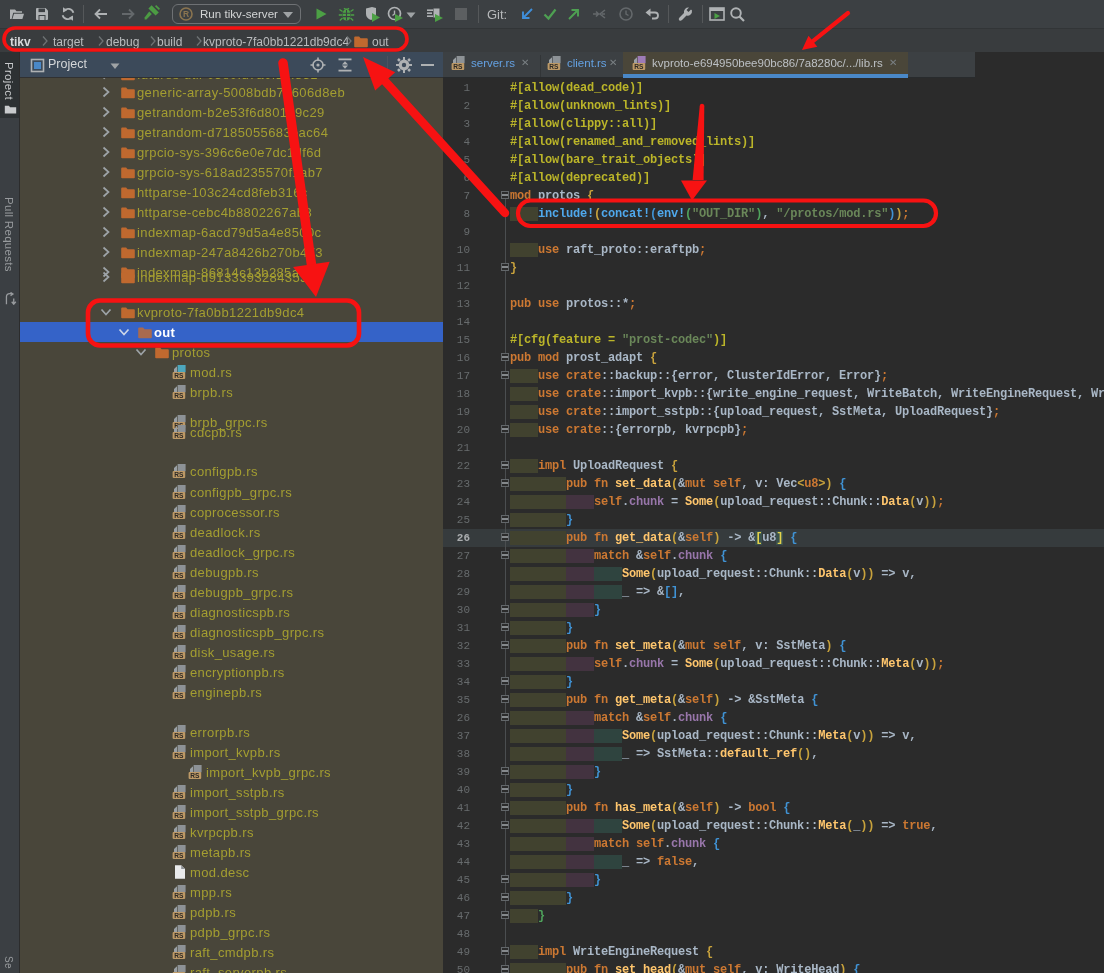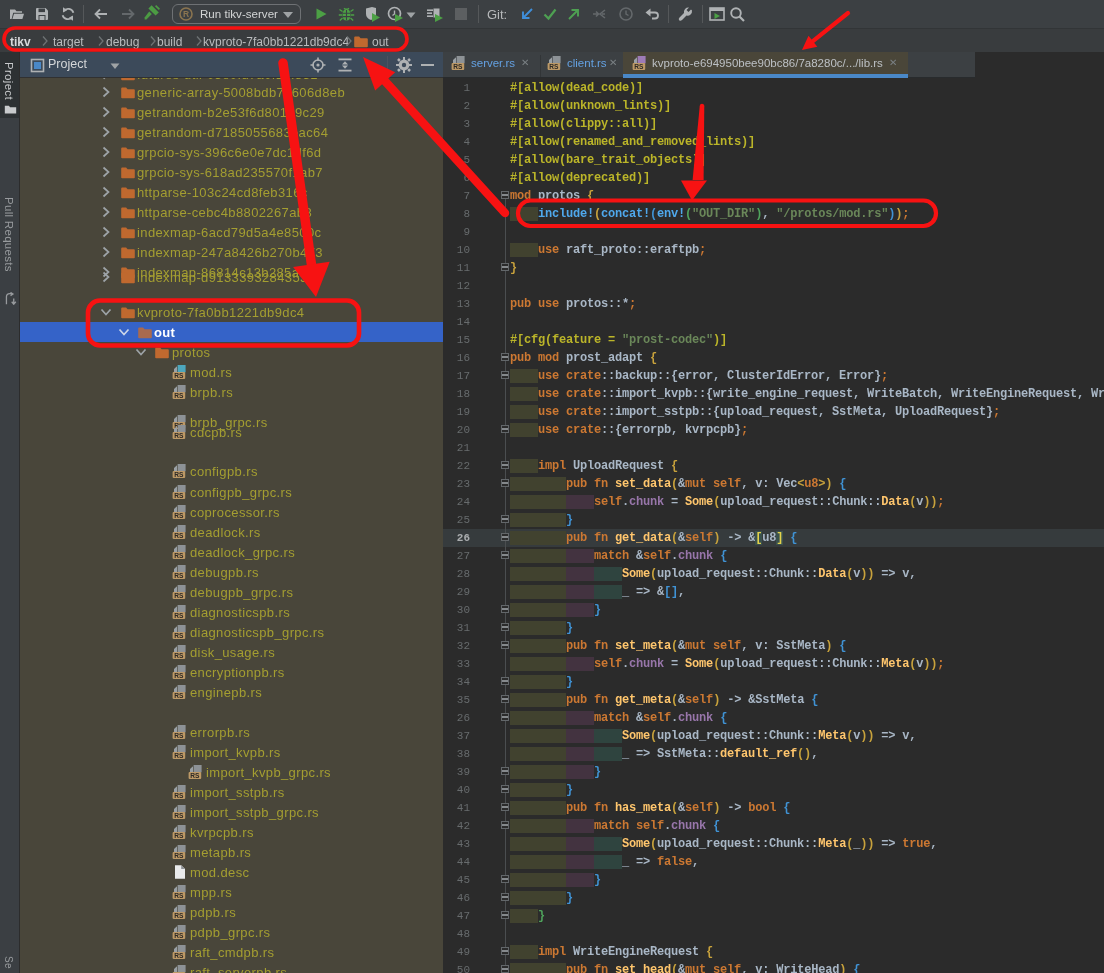--- a/index.html
+++ b/index.html
@@ -737,22 +737,22 @@
 <div class="cl"><span class="a">    </span><span class="a">    </span><span class="k">pub fn</span> <span class="f">set_meta</span><span class="gd">(</span>&amp;<span class="k">mut self</span>, v: SstMeta<span class="gd">)</span> <span class="br">{</span></div>
 <div class="cl"><span class="a">    </span><span class="a">    </span><span class="b">    </span><span class="k">self</span>.<span class="p">chunk</span> = <span class="f">Some</span><span class="gd">(</span>upload_request::Chunk::<span class="f">Meta</span><span class="gd">(</span>v<span class="gd">))</span><span class="k">;</span></div>
 <div class="cl"><span class="a">    </span><span class="a">    </span><span class="br">}</span></div>
 <div class="cl"><span class="a">    </span><span class="a">    </span><span class="k">pub fn</span> <span class="f">get_meta</span><span class="gd">(</span>&amp;<span class="k">self</span><span class="gd">)</span> -&gt; &amp;SstMeta <span class="br">{</span></div>
 <div class="cl"><span class="a">    </span><span class="a">    </span><span class="b">    </span><span class="k">match</span> &amp;<span class="k">self</span>.<span class="p">chunk</span> <span class="br">{</span></div>
 <div class="cl"><span class="a">    </span><span class="a">    </span><span class="b">    </span><span class="c">    </span><span class="f">Some</span><span class="gd">(</span>upload_request::Chunk::<span class="f">Meta</span><span class="gd">(</span>v<span class="gd">))</span> =&gt; v,</div>
 <div class="cl"><span class="a">    </span><span class="a">    </span><span class="b">    </span><span class="c">    </span>_ =&gt; SstMeta::<span class="f">default_ref</span><span class="gd">()</span>,</div>
 <div class="cl"><span class="a">    </span><span class="a">    </span><span class="b">    </span><span class="br">}</span></div>
 <div class="cl"><span class="a">    </span><span class="a">    </span><span class="br">}</span></div>
 <div class="cl"><span class="a">    </span><span class="a">    </span><span class="k">pub fn</span> <span class="f">has_meta</span><span class="gd">(</span>&amp;<span class="k">self</span><span class="gd">)</span> -&gt; <span class="k">bool</span> <span class="br">{</span></div>
+<div class="cl"><span class="a">    </span><span class="a">    </span><span class="b">    </span><span class="c">    </span><span class="f">Some</span><span class="gd">(</span>upload_request::Chunk::<span class="f">Meta</span><span class="gd">(</span>_<span class="gd">))</span> =&gt; <span class="k">true</span>,</div>
 <div class="cl"><span class="a">    </span><span class="a">    </span><span class="b">    </span><span class="k">match self</span>.<span class="p">chunk</span> <span class="br">{</span></div>
-<div class="cl"><span class="a">    </span><span class="a">    </span><span class="b">    </span><span class="c">    </span><span class="f">Some</span><span class="gd">(</span>upload_request::Chunk::<span class="f">Meta</span><span class="gd">(</span>_<span class="gd">))</span> =&gt; <span class="k">true</span>,</div>
 <div class="cl"><span class="a">    </span><span class="a">    </span><span class="b">    </span><span class="c">    </span>_ =&gt; <span class="k">false</span>,</div>
 <div class="cl"><span class="a">    </span><span class="a">    </span><span class="b">    </span><span class="br">}</span></div>
 <div class="cl"><span class="a">    </span><span class="a">    </span><span class="br">}</span></div>
 <div class="cl"><span class="a">    </span><span class="gr">}</span></div>
 <div class="cl"></div>
 <div class="cl"><span class="a">    </span><span class="k">impl</span> WriteEngineRequest <span class="gd">{</span></div>
 <div class="cl"><span class="a">    </span><span class="a">    </span><span class="k">pub fn</span> <span class="f">set_head</span><span class="gd">(</span>&amp;<span class="k">mut self</span>, v: WriteHead<span class="gd">)</span> <span class="br">{</span></div>
 </div>
 </div>
 <div id="tabbar">

